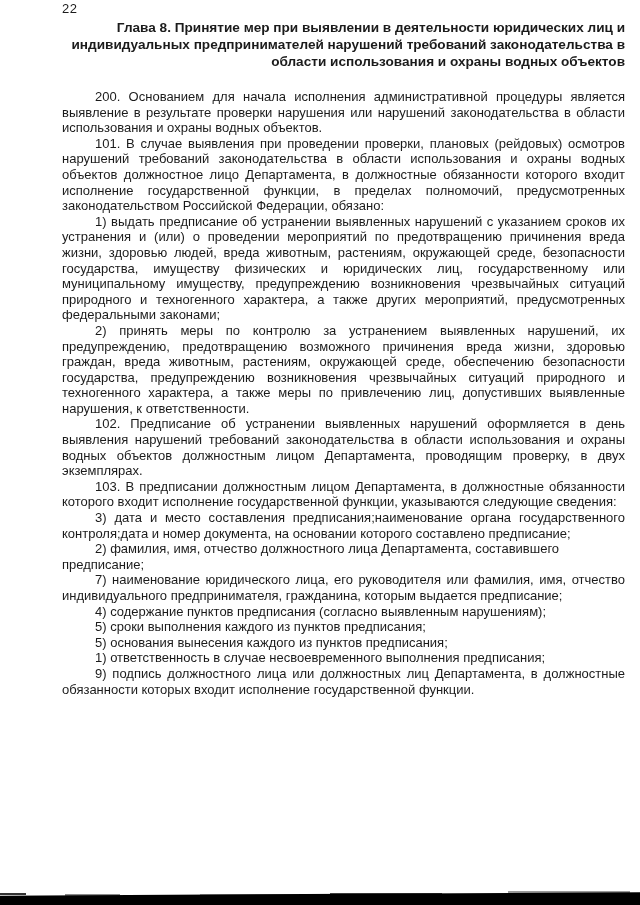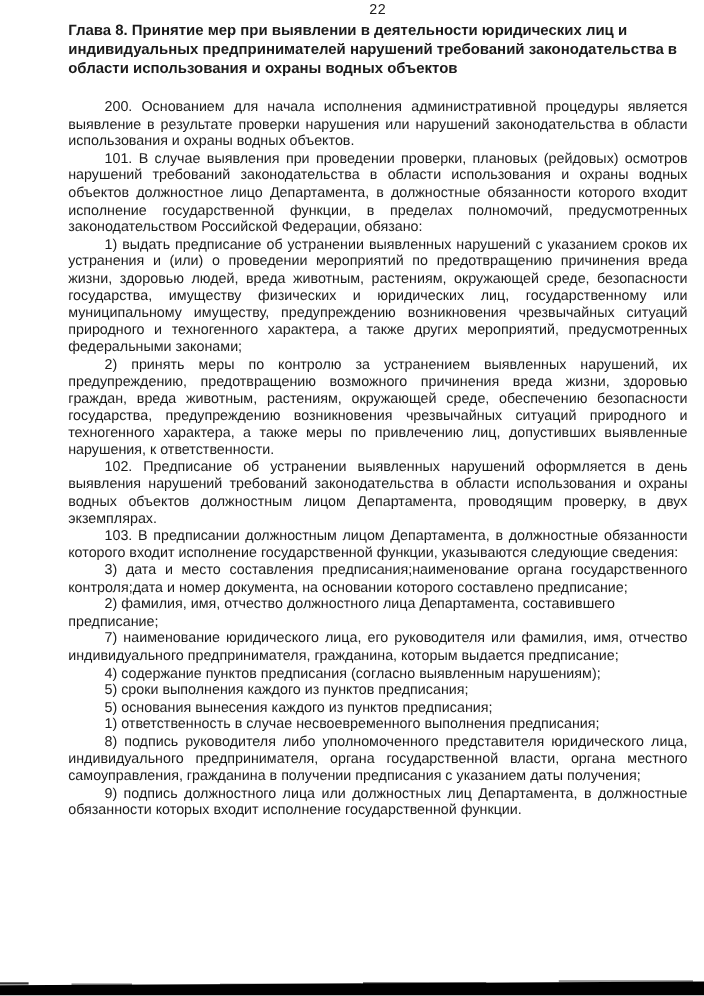--- a/index.html
+++ b/index.html
@@ -16,31 +16,30 @@
     font-family: "Liberation Sans", sans-serif;
     color: #1b1b1b;
   }
   .content {
     position: absolute;
     top: 1px;
     left: 62px;
     width: 563px;
   }
   .page-number {
-    text-align: center;
     font-size: 13px;
     line-height: 15px;
     letter-spacing: 0.5px;
   }
   .heading {
     margin: 3px 0 0 0;
     font-size: 13.6px;
     font-weight: bold;
     line-height: 17px;
-    text-align: left;
+    text-align: right;
   }
   .body-text {
     margin-top: 19px;
   }
   .body-text p {
     margin: 0;
     font-size: 13px;
     line-height: 15.6px;
     text-align: justify;
     text-indent: 33px;
@@ -84,21 +83,20 @@
       <p>102. Предписание об устранении выявленных нарушений оформляется в день выявления нарушений требований законодательства в области использования и охраны водных объектов должностным лицом Департамента, проводящим проверку, в двух экземплярах.</p>
       <p>103. В предписании должностным лицом Департамента, в должностные обязанности которого входит исполнение государственной функции, указываются следующие сведения:</p>
       <p>3) дата и место составления предписания;наименование органа государственного контроля;дата и номер документа, на основании которого составлено предписание;</p>
       <p class="manual-break">2) фамилия, имя, отчество должностного лица Департамента, составившего
 предписание;</p>
       <p>7) наименование юридического лица, его руководителя или фамилия, имя, отчество индивидуального предпринимателя, гражданина, которым выдается предписание;</p>
       <p>4) содержание пунктов предписания (согласно выявленным нарушениям);</p>
       <p>5) сроки выполнения каждого из пунктов предписания;</p>
       <p>5) основания вынесения каждого из пунктов предписания;</p>
       <p>1) ответственность в случае несвоевременного выполнения предписания;</p>
-      <p>8) подпись руководителя либо уполномоченного представителя юридического лица, индивидуального предпринимателя, органа государственной власти, органа местного самоуправления, гражданина в получении предписания с указанием даты получения;</p>
       <p>9) подпись должностного лица или должностных лиц Департамента, в должностные обязанности которых входит исполнение государственной функции.</p>
     </main>
   </div>
 
   <div class="scan-bottom">
     <div class="dash d1"></div>
     <div class="dash d2"></div>
     <div class="dash d3"></div>
     <div class="dash d4"></div>
     <div class="dash d5"></div>

